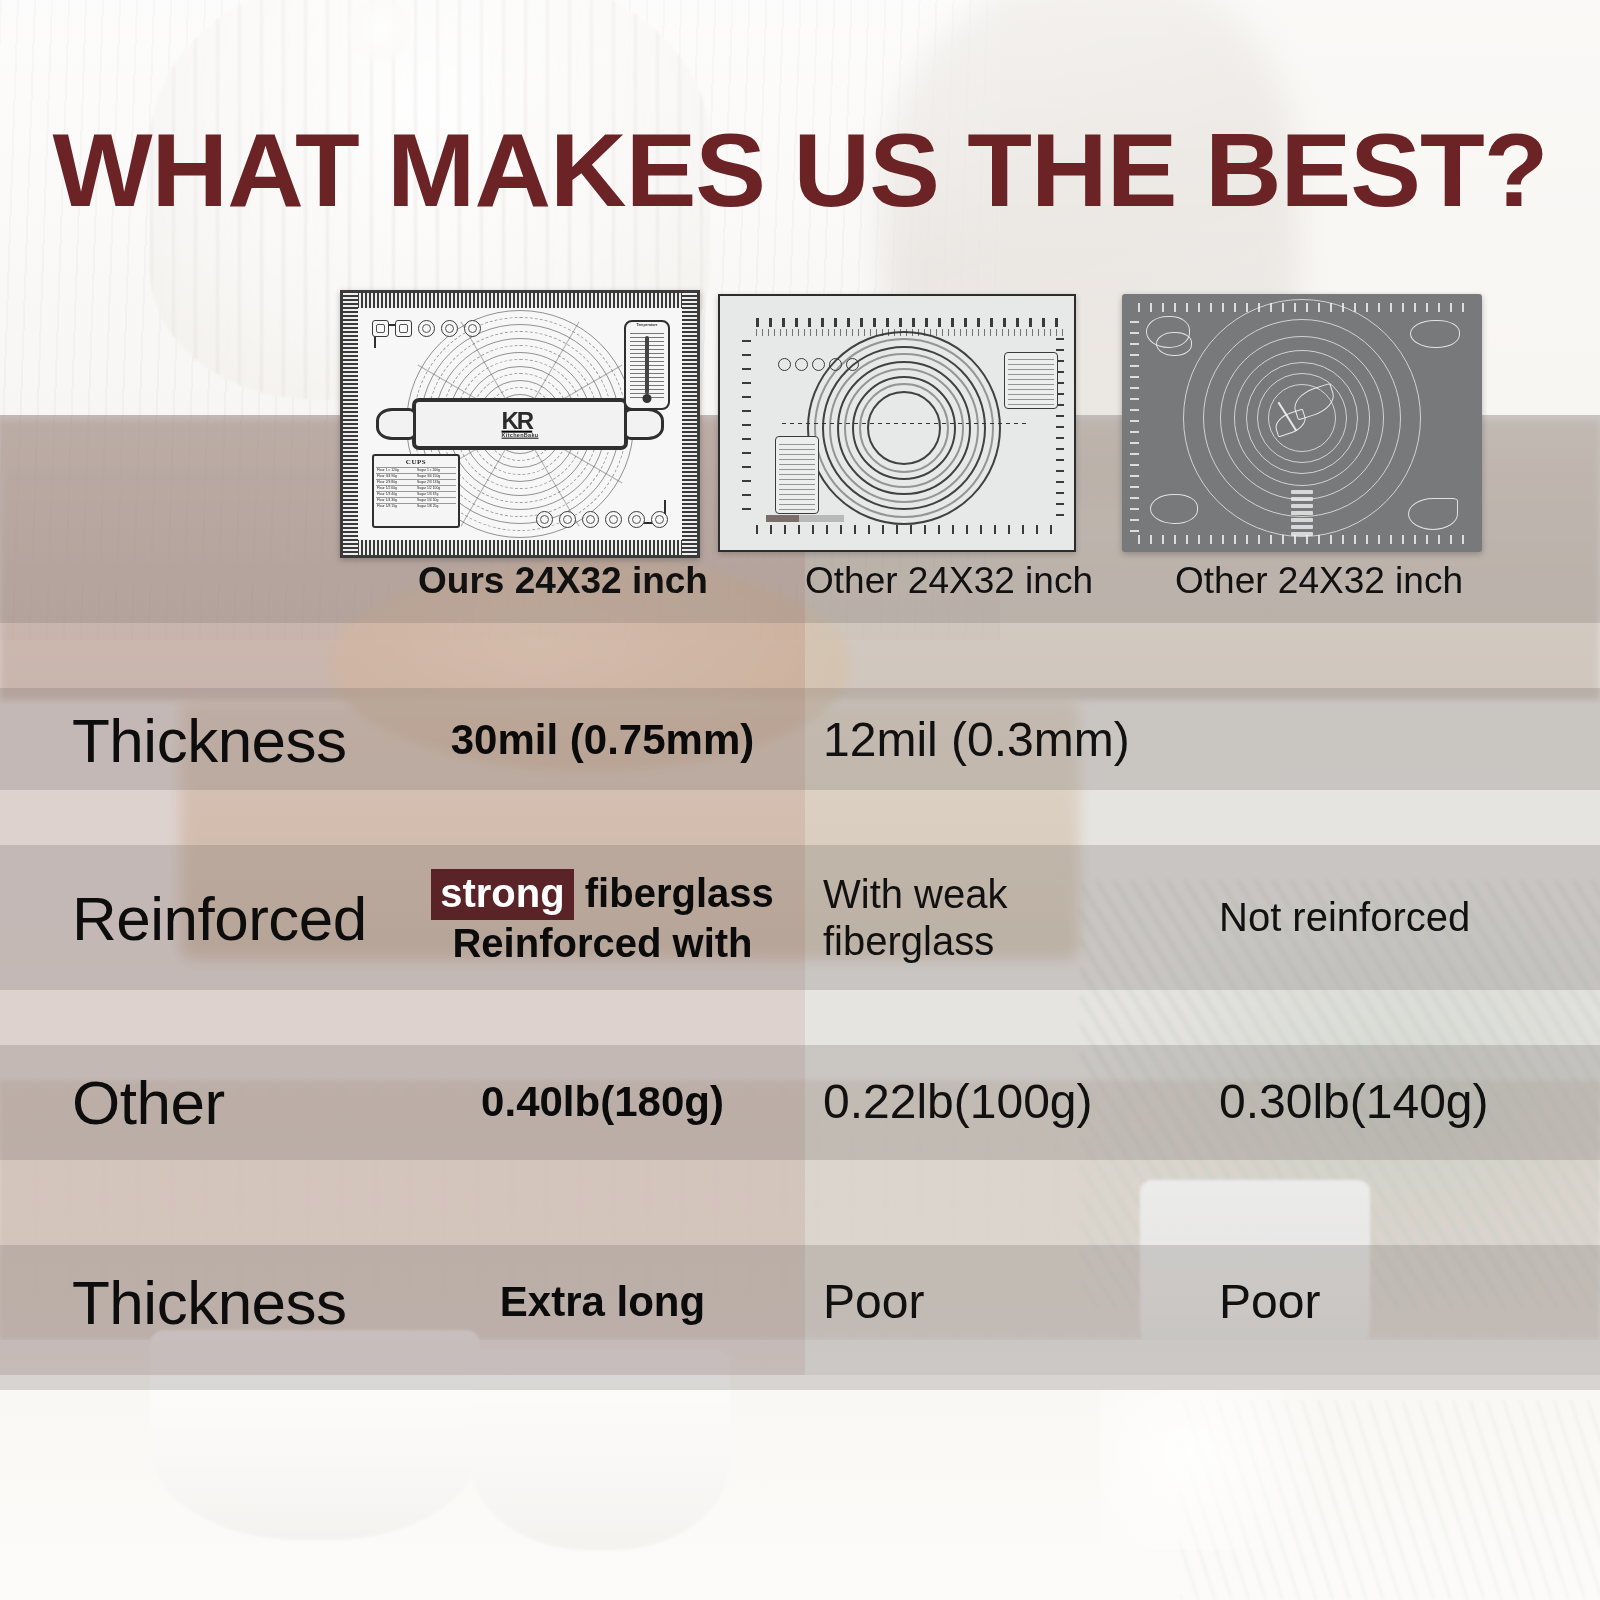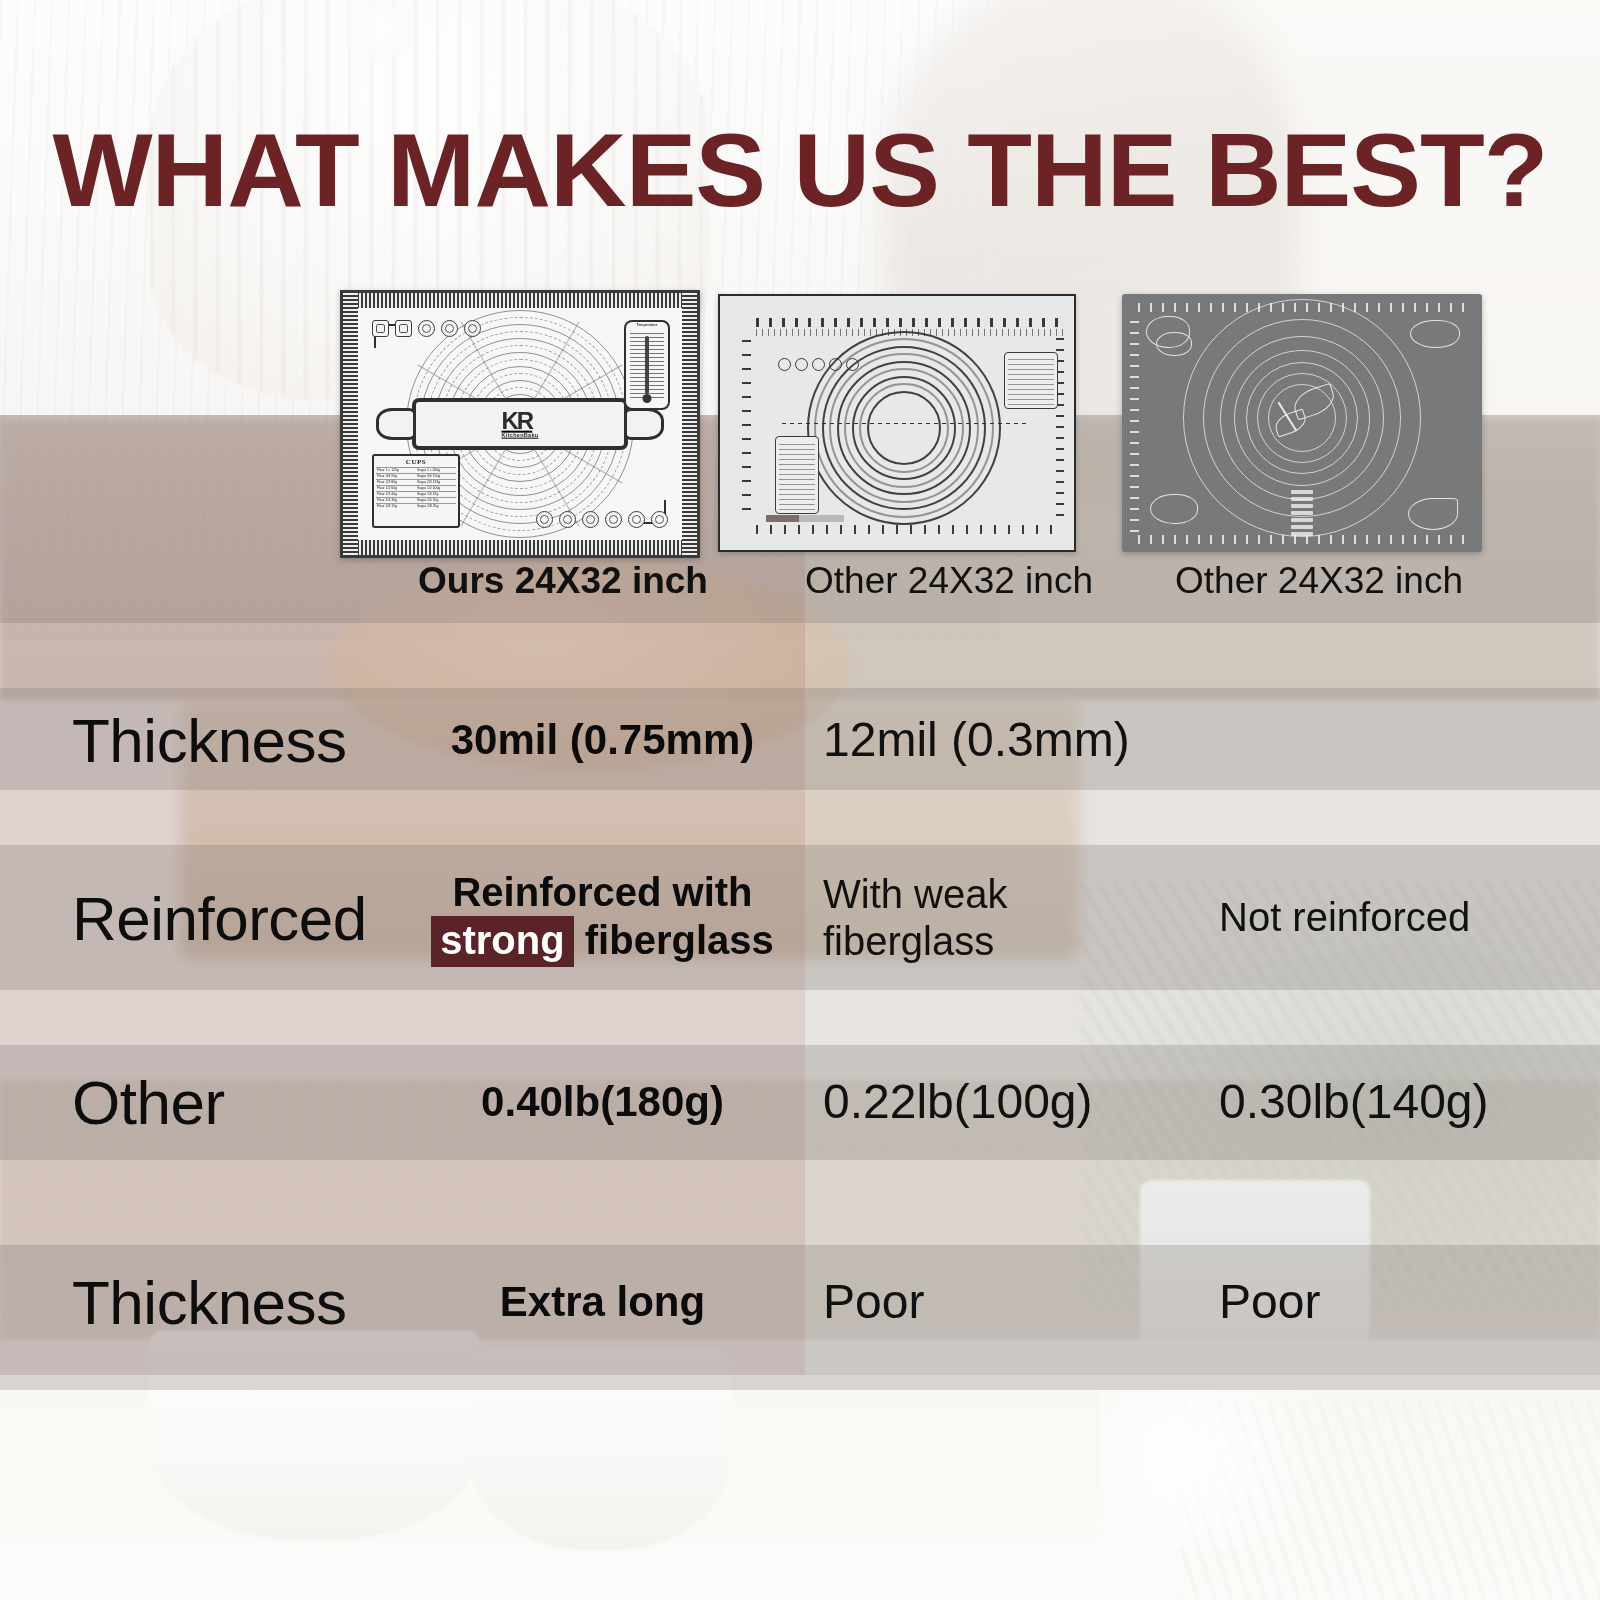--- a/index.html
+++ b/index.html
@@ -508,22 +508,22 @@
 
   <div class="row r1">
     <div class="cell c-label">Thickness</div>
     <div class="cell c-ours">30mil (0.75mm)</div>
     <div class="cell c-other o1">12mil (0.3mm)</div>
   </div>
 
   <div class="row r2">
     <div class="cell c-label">Reinforced</div>
     <div class="cell c-ours">
+      <span class="nowrapline"><span class="hl">strong</span> <span>fiberglass</span></span>
       <span class="nowrapline">Reinforced with</span>
-      <span class="nowrapline"><span class="hl">strong</span> <span>fiberglass</span></span>
     </div>
     <div class="cell c-other o1">
       <span class="nowrapline">With weak</span>
       <span class="nowrapline">fiberglass</span>
     </div>
     <div class="cell c-other o2">Not reinforced</div>
   </div>
 
   <div class="row r3">
     <div class="cell c-label">Other</div>

